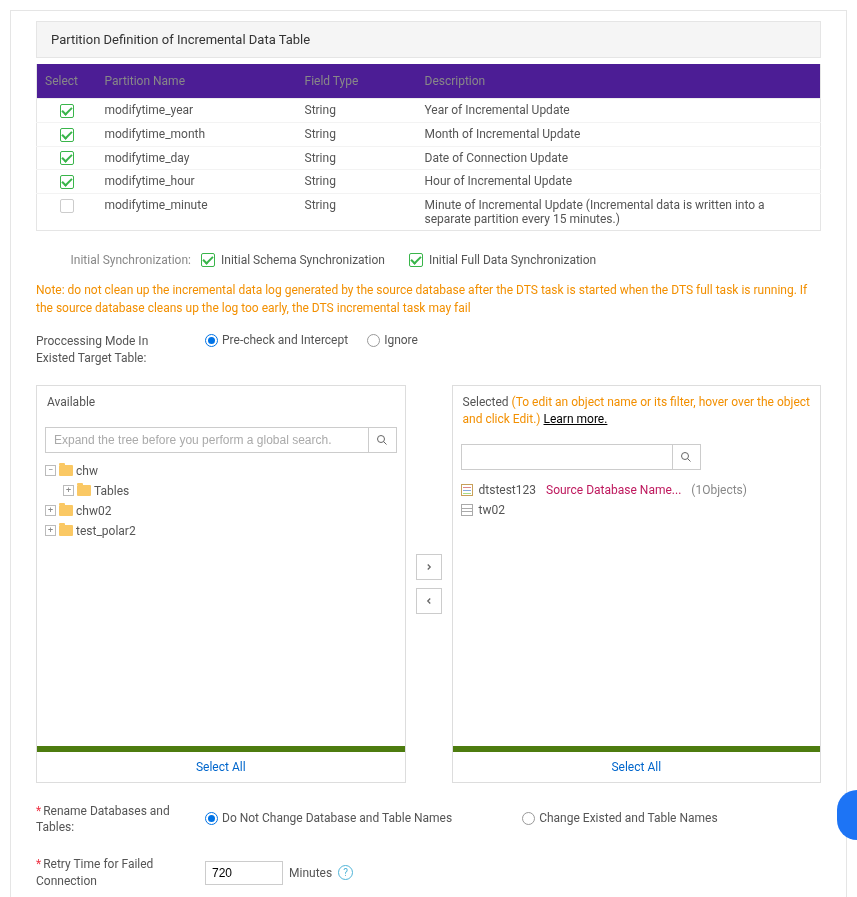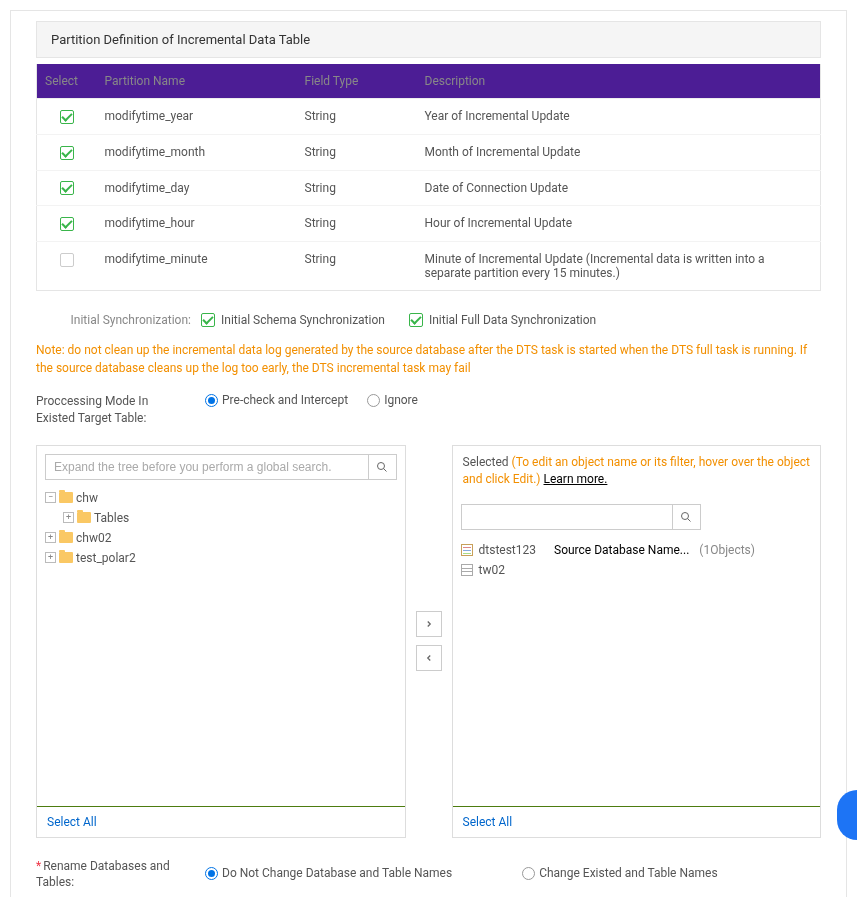--- a/index.html
+++ b/index.html
@@ -32,21 +32,21 @@
   .data-table th {
     text-align: left;
     font-weight: normal;
     color: #888;
     padding: 10px 8px;
     border-bottom: 1px solid #eee;
     background: #4c1d95;
     font-size: 12px;
   }
   .data-table td {
-    padding: 10px 8px;
+    padding: 4px 8px;
     border-bottom: 1px solid #f3f3f3;
     color: #555;
     font-size: 12px;
     vertical-align: top;
   }
   .data-table tr:last-child td { border-bottom: none; }
   .col-select { width: 60px; text-align: center; }
   .col-name { width: 200px; }
   .col-type { width: 120px; }
   .checkbox {
@@ -142,22 +142,23 @@
     color: #555;
     font-size: 12px;
     line-height: 1.4;
   }
   .panel-body {
     flex: 1;
     padding: 8px;
     min-height: 310px;
   }
   .panel-footer {
-    border-top: 1px solid #4d7c0f;
+    border-top: 6px solid #4d7c0f;
     padding: 8px 10px;
+    text-align: center;
   }
   .panel-footer a { color: #06c; text-decoration: none; cursor: pointer; }
   .search-wrap {
     display: flex;
     border: 1px solid #ccc;
     margin-bottom: 8px;
   }
   .search-wrap input {
     flex: 1;
     border: none;
@@ -256,21 +257,21 @@
   .selected-search {
     display: flex;
     border: 1px solid #ccc;
     width: 240px;
     margin-bottom: 10px;
   }
   .selected-search input {
     flex: 1; border: none; padding: 5px 8px; font-size: 12px; outline: none;
   }
   .sel-item { display: flex; align-items: center; gap: 6px; padding: 3px 0; color: #555; }
-  .sel-item .extra { color: #000000; margin-left: 12px; }
+  .sel-item .extra { color: #be185d; margin-left: 4px; }
   .sel-item .count { color: #888; margin-left: 4px; }
 
   .bottom-form { margin-top: 16px; }
   .bottom-form .form-row { margin-top: 20px; align-items: center; }
   .req::before { content: "*"; color: #e34; margin-right: 2px; }
   .num-input {
     width: 78px;
     border: 1px solid #ccc;
     padding: 4px 6px;
     font-size: 12px;
@@ -369,20 +370,21 @@
       </span>
       <span class="radio-opt">
         <span class="radio"></span>
         <span>Ignore</span>
       </span>
     </div>
   </div>
 
   <div class="transfer">
     <div class="panel">
+      <div class="panel-header">Available</div>
       <div class="panel-body">
         <div class="search-wrap">
           <input placeholder="Expand the tree before you perform a global search." style="">
           <div class="search-btn">
             <svg width="12" height="12" viewBox="0 0 24 24" fill="none" stroke="currentColor" stroke-width="2">
                   <circle cx="10" cy="10" r="7"></circle>
                   <line x1="21" y1="21" x2="15" y2="15"></line>
                 </svg>
           </div>
         </div>

